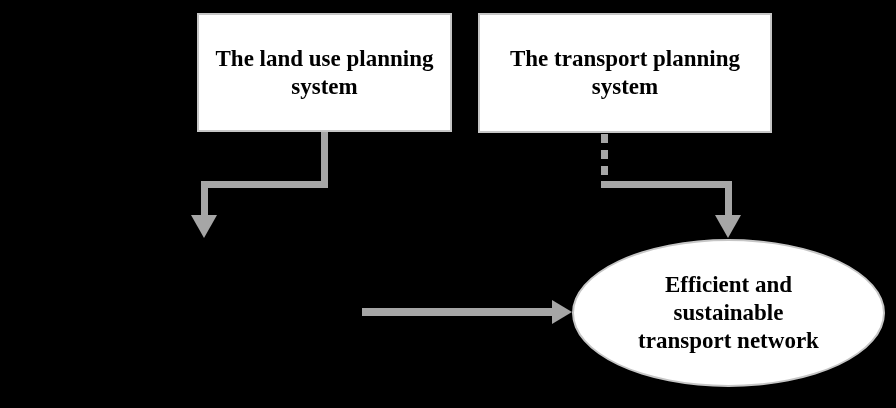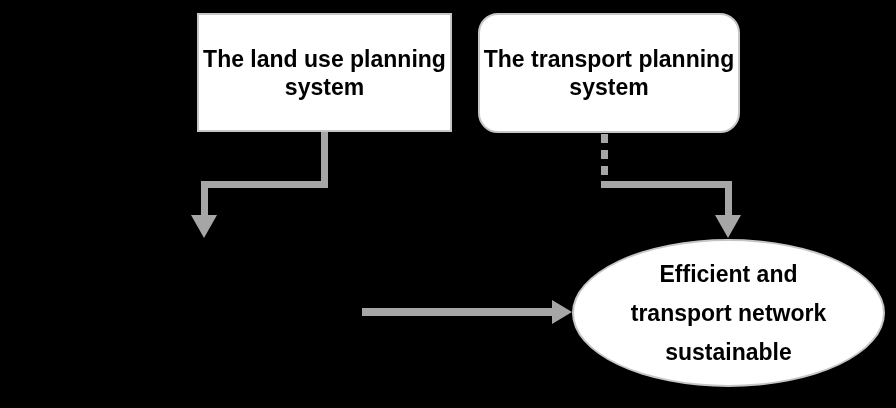--- a/index.html
+++ b/index.html
@@ -22,27 +22,28 @@
     border: 2px solid var(--shape-border, #c6c6c6);
     display: flex;
     flex-direction: column;
     align-items: center;
     justify-content: center;
     text-align: center;
     color: var(--text, #000000);
     font-weight: 700;
     font-size: 23px;
     line-height: 28px;
+    font-family: Liberation Serif, serif;
   }
   .shape .line { white-space: nowrap; }
   .rect1 { left: 197px; top: 13px;  width: 255px; height: 119px; }
-  .rect2 { left: 478px; top: 13px;  width: 262px; height: 120px; border-radius: 20px; }
+  .rect2 { left: 478px; top: 13px;  width: 294px; height: 120px; }
   .oval  { border-radius: 50%; }
   .oval1 { left: 45px;  top: 238px; width: 317px; height: 148px; }
-  .oval2 { left: 572px; top: 239px; width: 313px; height: 148px; gap: 11px; }
+  .oval2 { left: 572px; top: 239px; width: 313px; height: 148px; }
 
   .seg {
     position: absolute;
     background: var(--arrow, #a6a6a6);
   }
   .a-v1 { left: 321px; top: 132px; width: 7px;   height: 53px; }
   .a-h  { left: 201px; top: 181px; width: 127px; height: 7px;  }
   .a-v2 { left: 201px; top: 186px; width: 7px;   height: 30px; }
   .b-dots {
     position: absolute;
@@ -94,20 +95,20 @@
   <div class="head-down a-head"></div>
 
   <div class="b-dots"></div>
   <div class="seg b-h"></div>
   <div class="seg b-v"></div>
   <div class="head-down b-head"></div>
 
 
   <div class="shape oval oval2">
     <div class="line">Efficient and</div>
+    <div class="line">sustainable</div>
     <div class="line">transport network</div>
-    <div class="line">sustainable</div>
   </div>
 
   <div class="seg m-shaft"></div>
   <div class="head-right"></div>
 
 </div>
 
 </body></html>

